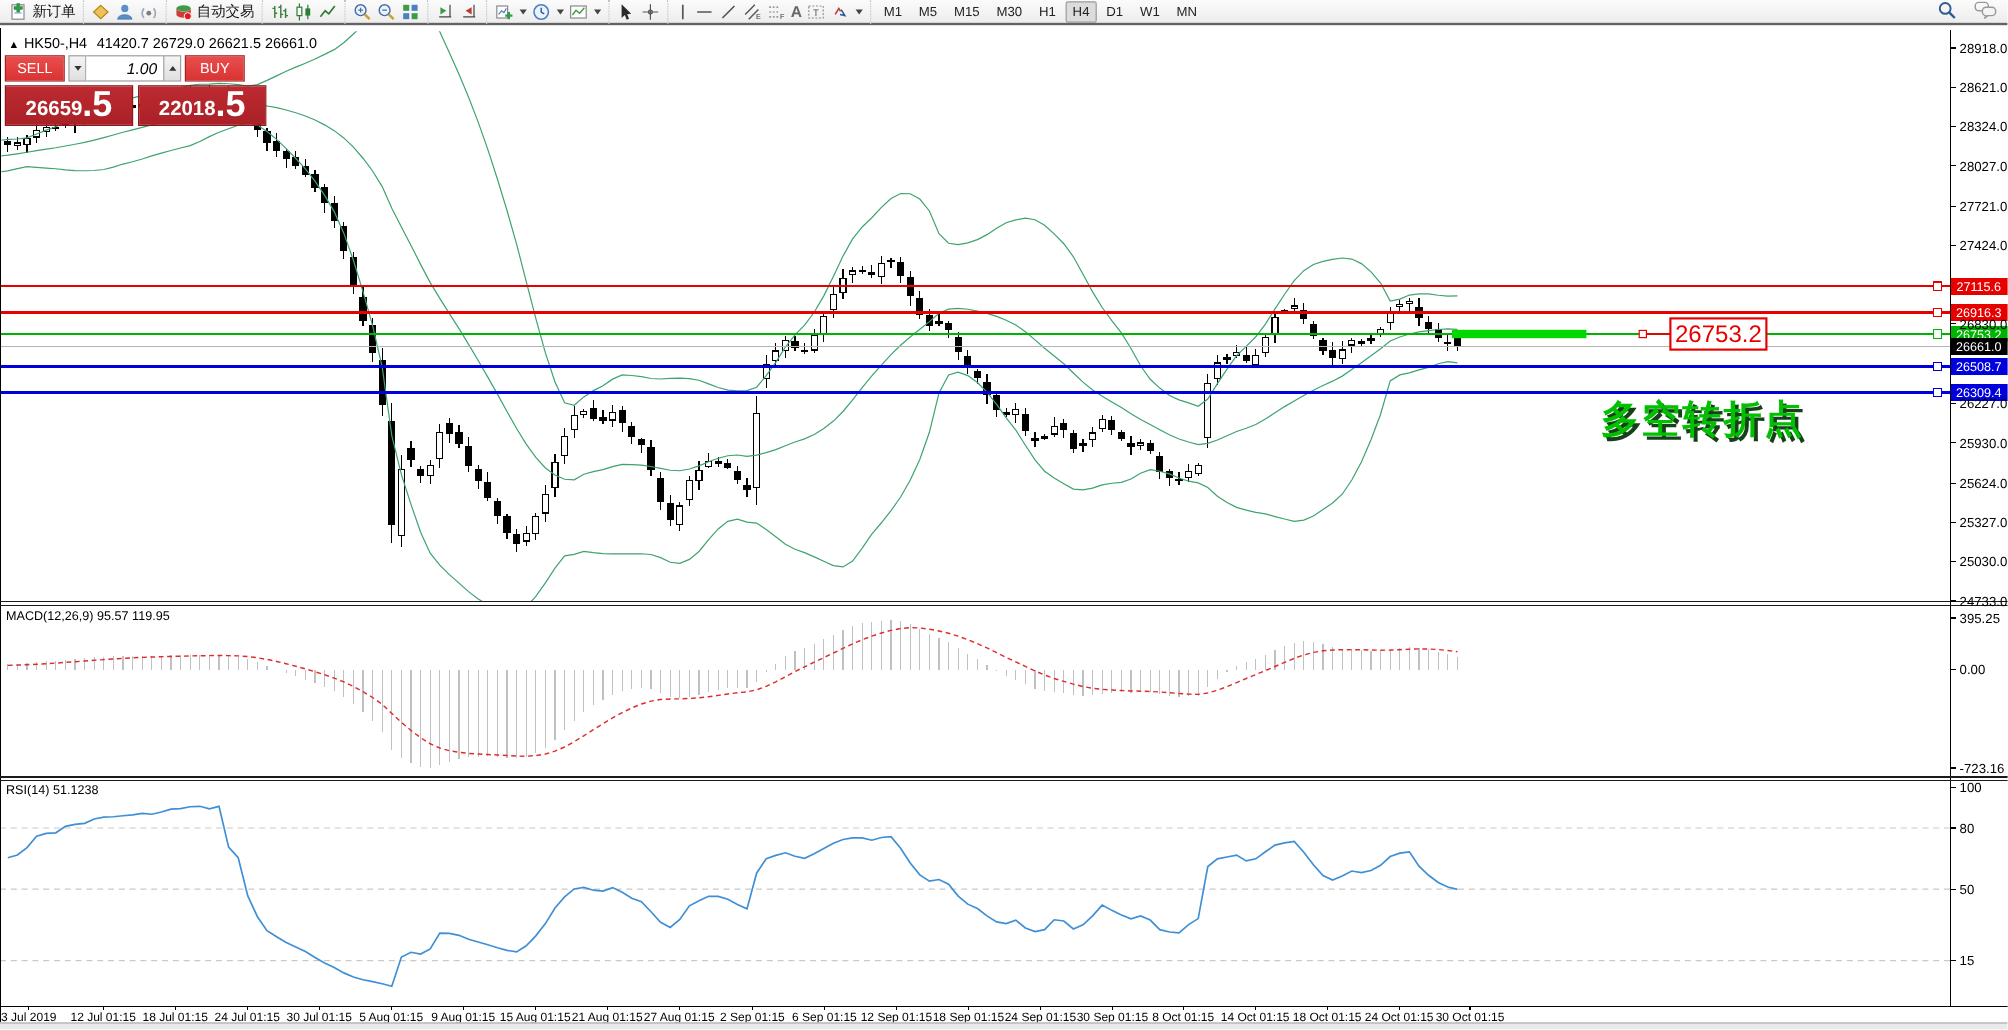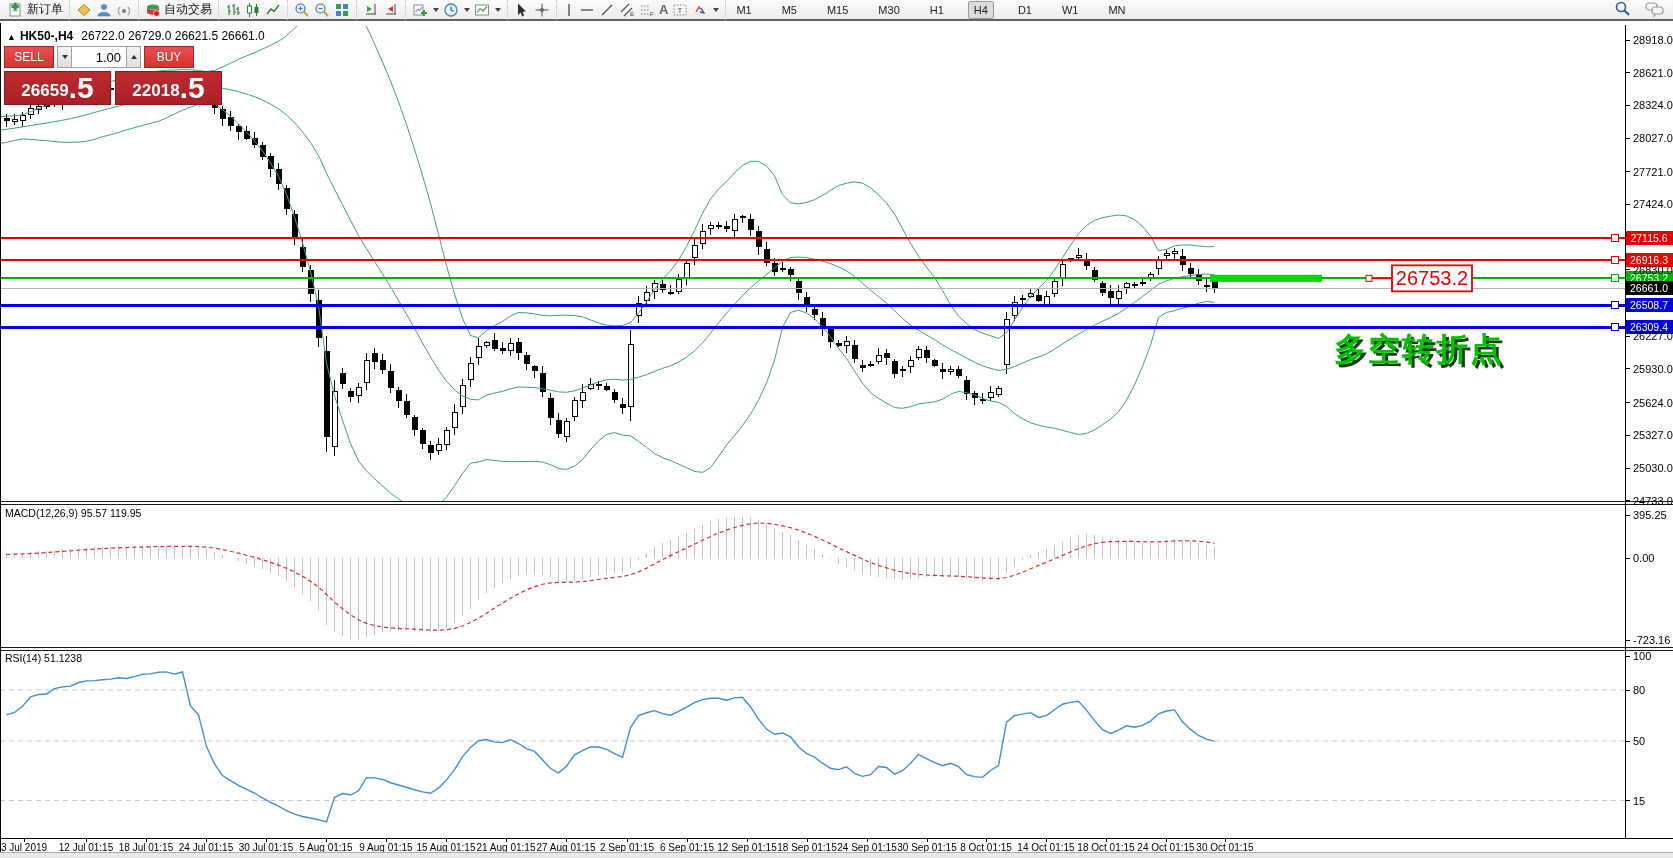--- a/index.html
+++ b/index.html
@@ -10,42 +10,42 @@
            background:linear-gradient(#fbfbfb,#ededed);border-bottom:2px solid #636363;
            display:flex;align-items:center;padding-left:2px;box-sizing:border-box;}
   .tb-group{display:flex;align-items:center;height:20px;padding:0 4px;border-left:1px dotted #c3c3c3;}
   .tb-group:first-child{border-left:none;text-align:right;}
   .tb-btn{display:flex;align-items:center;gap:3px;padding:1px 2px;cursor:default;}
   .tb-btn svg{display:block}
   .tb-label{font-size:12px;color:#111;white-space:nowrap;}
   .glyph{font-size:12px;color:#555;font-weight:bold;}
   .caret{width:0;height:0;border-left:3px solid transparent;border-right:3px solid transparent;
          border-top:4px solid #444;margin-left:2px;}
-  .tf-wrap{display:flex;align-items:center;gap:18px;}
+  .tf-wrap{display:flex;align-items:center;gap:2px;}
   .tf{font-size:11px;color:#222;padding:2px 5px;border:1px solid transparent;border-radius:2px;}
   .tf.active{background:#dcdcdc;border:1px solid #9b9b9b;}
   .tb-right{position:absolute;right:8px;top:0;height:21px;display:flex;align-items:center;gap:14px;}
   
   #chart{position:absolute;left:0;top:0;z-index:10;}
   .symbol-header{position:absolute;left:7px;top:29px;z-index:20;font-size:12px;color:#000;white-space:nowrap;}
   .symbol-header .mk{font-size:9px;margin-right:4px;}
-  .symbol-header b{font-weight:bold;margin-right:8px;text-align:center;}
+  .symbol-header b{font-weight:normal;margin-right:8px;text-align:center;}
   .trade-panel{position:absolute;left:4px;top:46px;width:220px;z-index:25;}
   .tp-top{display:flex;height:22px;}
   .tp-btn{background:linear-gradient(#ea4e4e,#d93333);border:1px solid #a82222;color:#fff;
           font-size:12px;display:flex;align-items:center;justify-content:center;box-sizing:border-box;}
   .sell-btn{width:50px;}
   .buy-btn{width:50px;}
   .vol{display:flex;height:22px;margin:0 3px;box-sizing:border-box;}
   .vol-btn{width:15px;background:linear-gradient(#f4f4f4,#dfdfdf);border:1px solid #9f9f9f;
            display:flex;align-items:center;justify-content:center;box-sizing:border-box;}
   .arr-dn{width:0;height:0;border-left:3px solid transparent;border-right:3px solid transparent;border-top:4px solid #333;}
   .arr-up{width:0;height:0;border-left:3px solid transparent;border-right:3px solid transparent;border-bottom:4px solid #333;}
-  .vol-input{width:54px;border:1px solid #9f9f9f;border-left:none;border-right:none;
-             text-align:right;font-size:13px;padding:0 5px 0 0;font-family:"Liberation Sans",sans-serif;box-sizing:border-box;}
+  .vol-input{width:64px;border:1px solid #9f9f9f;border-left:none;border-right:none;
+             text-align:right;font-size:13px;padding:0 5px 0 0;font-family:"Liberation Sans",sans-serif;box-sizing:border-box;font-style:italic;}
   .tp-prices{display:flex;margin-top:3px;gap:4px;}
   .price-box{width:107px;height:34px;background:linear-gradient(#bd2a30,#a92127);border:1px solid #8c191e;
              color:#fff;display:flex;align-items:flex-end;justify-content:center;padding-bottom:3px;box-sizing:border-box;}
   .price-main{font-size:17px;font-weight:bold;line-height:1.25;}
   .price-frac{font-size:30px;font-weight:bold;line-height:0.82;}
   .bottom-strip{position:absolute;left:0;top:852px;width:1673px;height:6px;background:#e9e9e9;
                 border-top:1px solid #adadad;z-index:20;box-sizing:border-box;}
   text{font-family:"Liberation Sans",sans-serif;}
 </style>
 </head>
@@ -935,21 +935,21 @@
         <line x1="1372" y1="278.3444799999999" x2="1392" y2="278.3444799999999" stroke="#e60000" stroke-width="1.5"></line>
         <rect x="1392" y="265.3444799999999" width="80" height="26" fill="#fff" stroke="#e60000" stroke-width="1.8"></rect>
         <text x="1432" y="285.3444799999999" text-anchor="middle" font-size="20" fill="#e60000">26753.2</text>
       </g>
       <text x="1337" y="363" font-size="32" font-weight="bold" fill="#16401a" letter-spacing="2">多空转折点</text>
       <text x="1334" y="360" font-size="32" font-weight="bold" fill="#00c000" letter-spacing="2">多空转折点</text>
     </g>
 </svg>
 
 <div class="symbol-header">
-  <span class="mk">▲</span><b>HK50-,H4</b><span>26722.0 26729.0 26621.5 26661.0</span>
+  <span class="mk">▲</span><b>HK50-,H4</b><span>41420.7 26729.0 26621.5 26661.0</span>
 </div>
 
 <div class="trade-panel">
   <div class="tp-top">
     <div class="tp-btn sell-btn">
       <span>SELL</span>
     </div>
     <div class="vol">
       <div class="vol-btn">
           <span class="arr-dn"></span>

